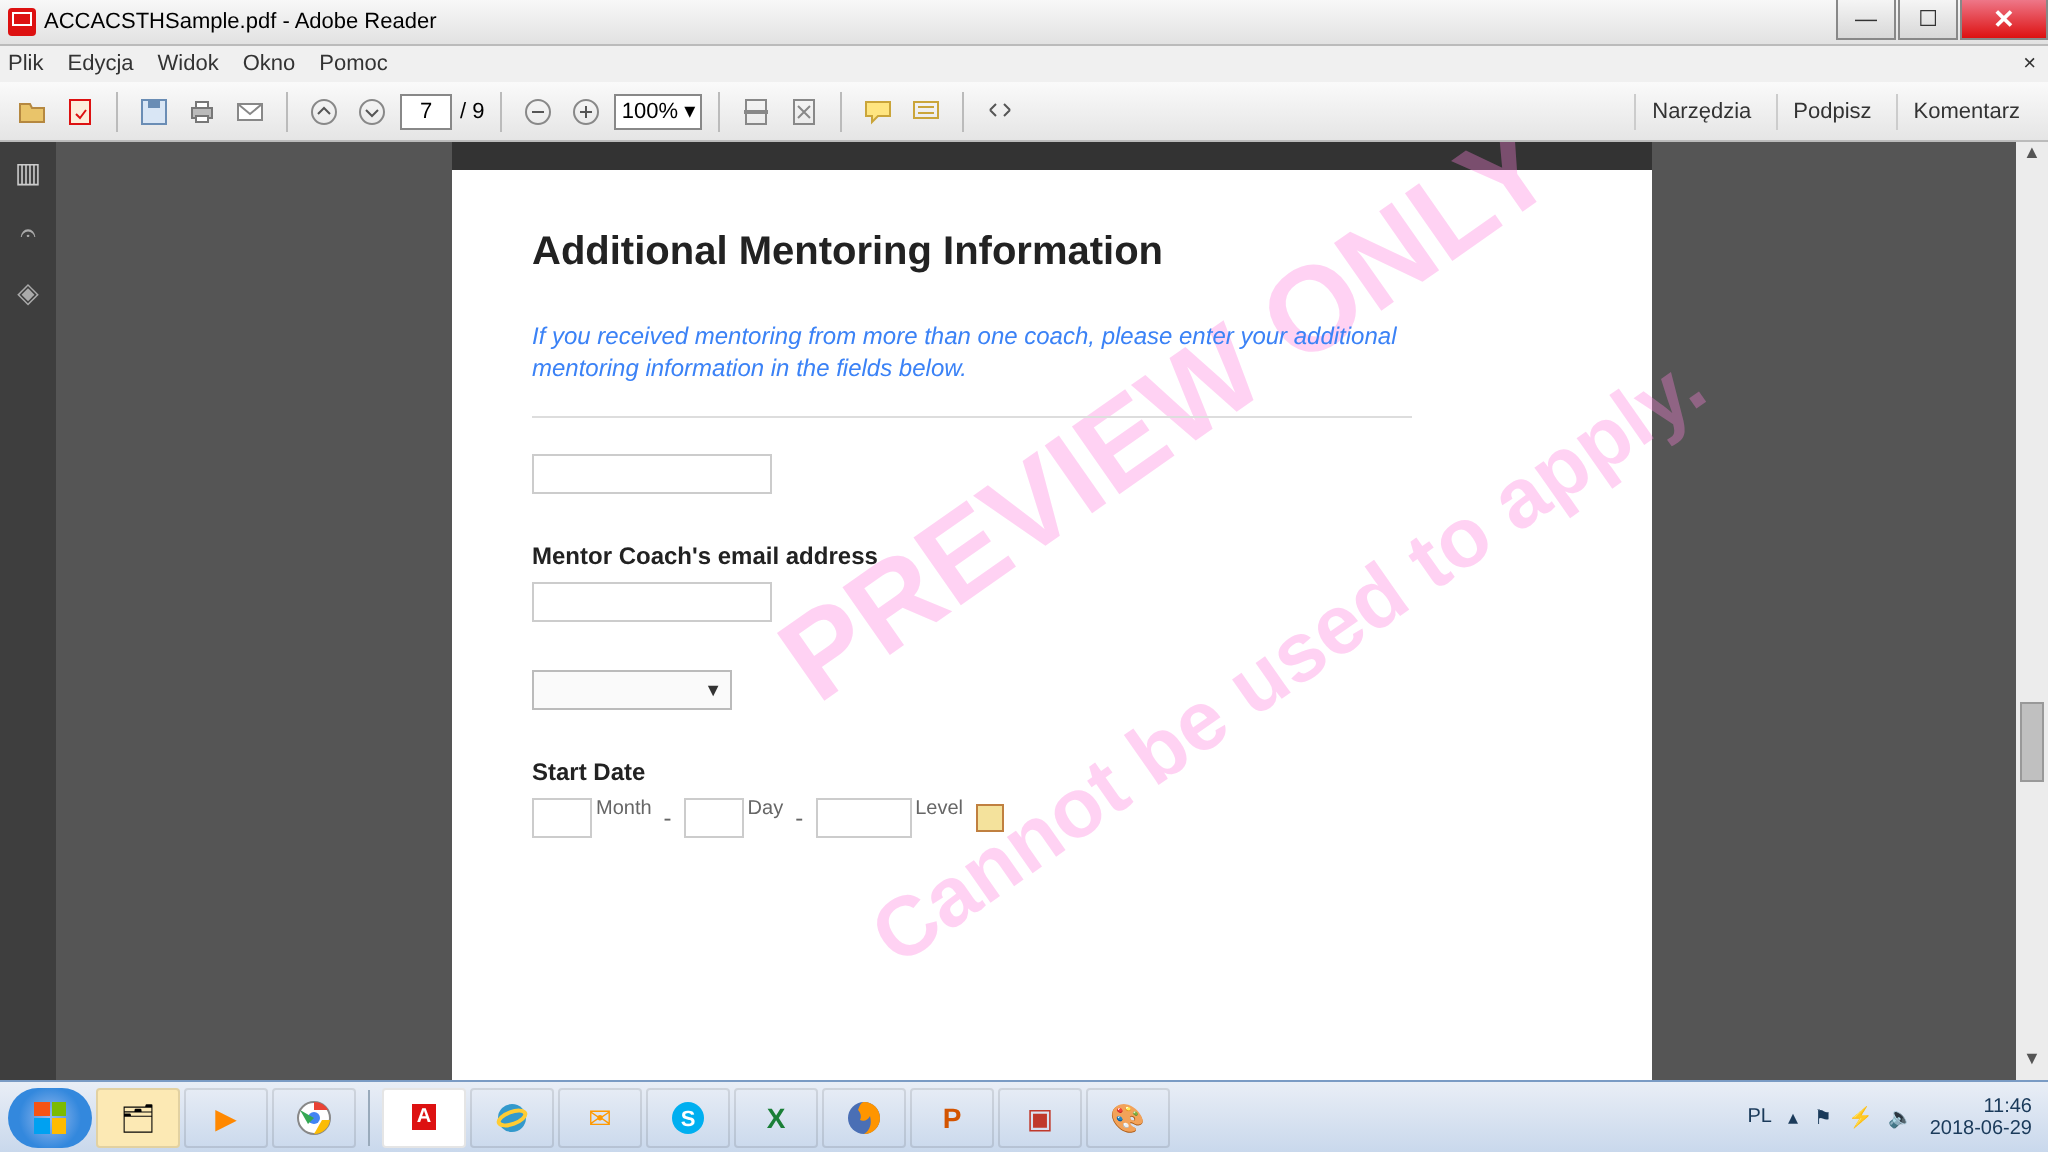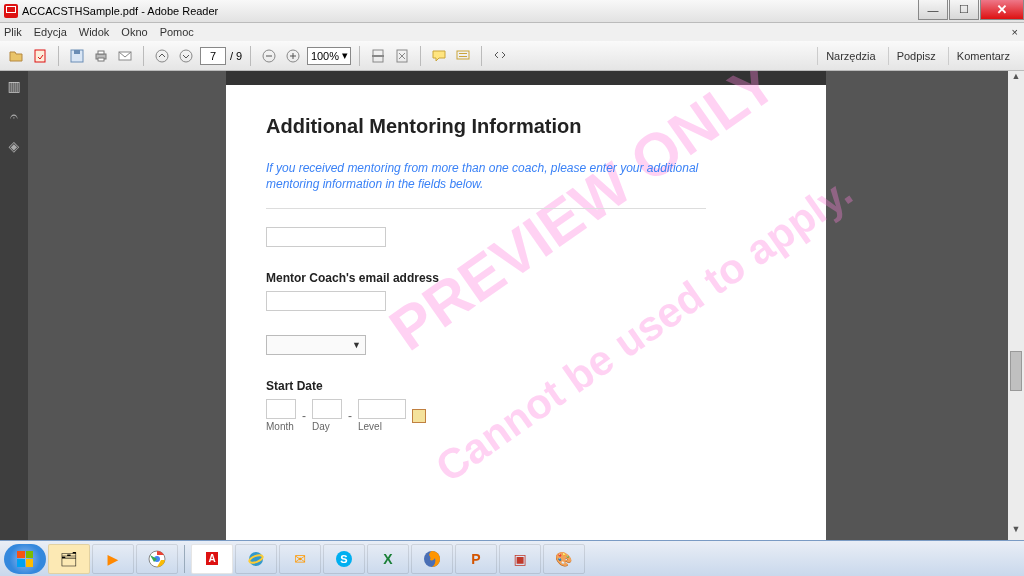--- a/index.html
+++ b/index.html
@@ -45,21 +45,21 @@
   .content .desc { font-size:12px; color:#3b82f6; line-height:1.35; max-width:440px;font-style:italic; }
   .content hr { border:none; border-top:1px solid #ddd; margin:16px 0 18px 0; width:440px; }
   .field { margin-bottom:24px; }
   .field label { font-size:12px; font-weight:bold; color:#222; display:block; margin-bottom:6px; }
   .field input[type=text] { height:20px; border:1px solid #ccc; background:#fff; padding:0 4px; font-size:11px; }
   .field .w120 { width:120px; }
   .field .w48 { width:48px; }
   .field .w40 { width:30px; }
   .field .w30 { width:30px; }
   .daterow { display:flex; align-items:center; gap:6px; font-size:12px; color:#666; }
-  .daterow .seg { display:flex; flex-direction:column; align-items:flex-start; gap:2px; font-size:10px; }
+  .daterow .seg { display:flex; flex-direction:row; align-items:flex-start; gap:2px; font-size:10px; }
   .daterow .cal { width:14px; height:14px; background:#f4e29c; border:1px solid #c08040; }
 
   .taskbar { position:absolute; left:0; right:0; bottom:0; height:36px; background:linear-gradient(to bottom,#e9eef6,#c9d8ec); display:flex; align-items:center; padding:0 4px; gap:2px; justify-content:space-between; border-top:1px solid #7a9bc4; }
   .taskbar .left { display:flex; gap:2px; align-items:center; }
   .tb-item { width:42px; height:30px; border:1px solid rgba(0,0,0,.1); border-radius:2px; display:flex; align-items:center; justify-content:center; font-size:14px; }
   .start { width:42px; height:30px; background:radial-gradient(circle at 50% 50%, #9be 0%, #38d 60%); border-radius:15px; display:flex; align-items:center; justify-content:center; }
   .start .logo { width:16px; height:16px; display:grid; grid-template-columns:1fr 1fr; grid-template-rows:1fr 1fr; gap:1px; }
   .start .logo span:nth-child(1){background:#f65314;}
   .start .logo span:nth-child(2){background:#7cbb00;}
   .start .logo span:nth-child(3){background:#00a1f1;}
@@ -294,13 +294,24 @@
     <div class="tb-item">
         <svg width="18" height="18">
           <circle cx="9" cy="9" r="8" fill="#4a6fb5"></circle>
           <path d="M9 1c5 0 8 4 8 8s-3 8-8 8c3-2 4-5 3-9-1 2-3 3-5 2 1-2 0-4-1-5 1-3 2-4 3-4z" fill="#ff9500"></path>
         </svg>
       </div>
     <div class="tb-item" style="color:#d35400;font-weight:bold;">P</div>
     <div class="tb-item" style="color:#c0392b;">▣</div>
     <div class="tb-item">🎨</div>
   </div>
+  <div class="tray">
+    <span>PL</span>
+    <span>▴</span>
+    <span>⚑</span>
+    <span>⚡</span>
+    <span>🔈</span>
+    <div class="clock">
+      <div>11:46</div>
+      <div>2018-06-29</div>
+    </div>
+  </div>
 </div>
 
 </body></html>

